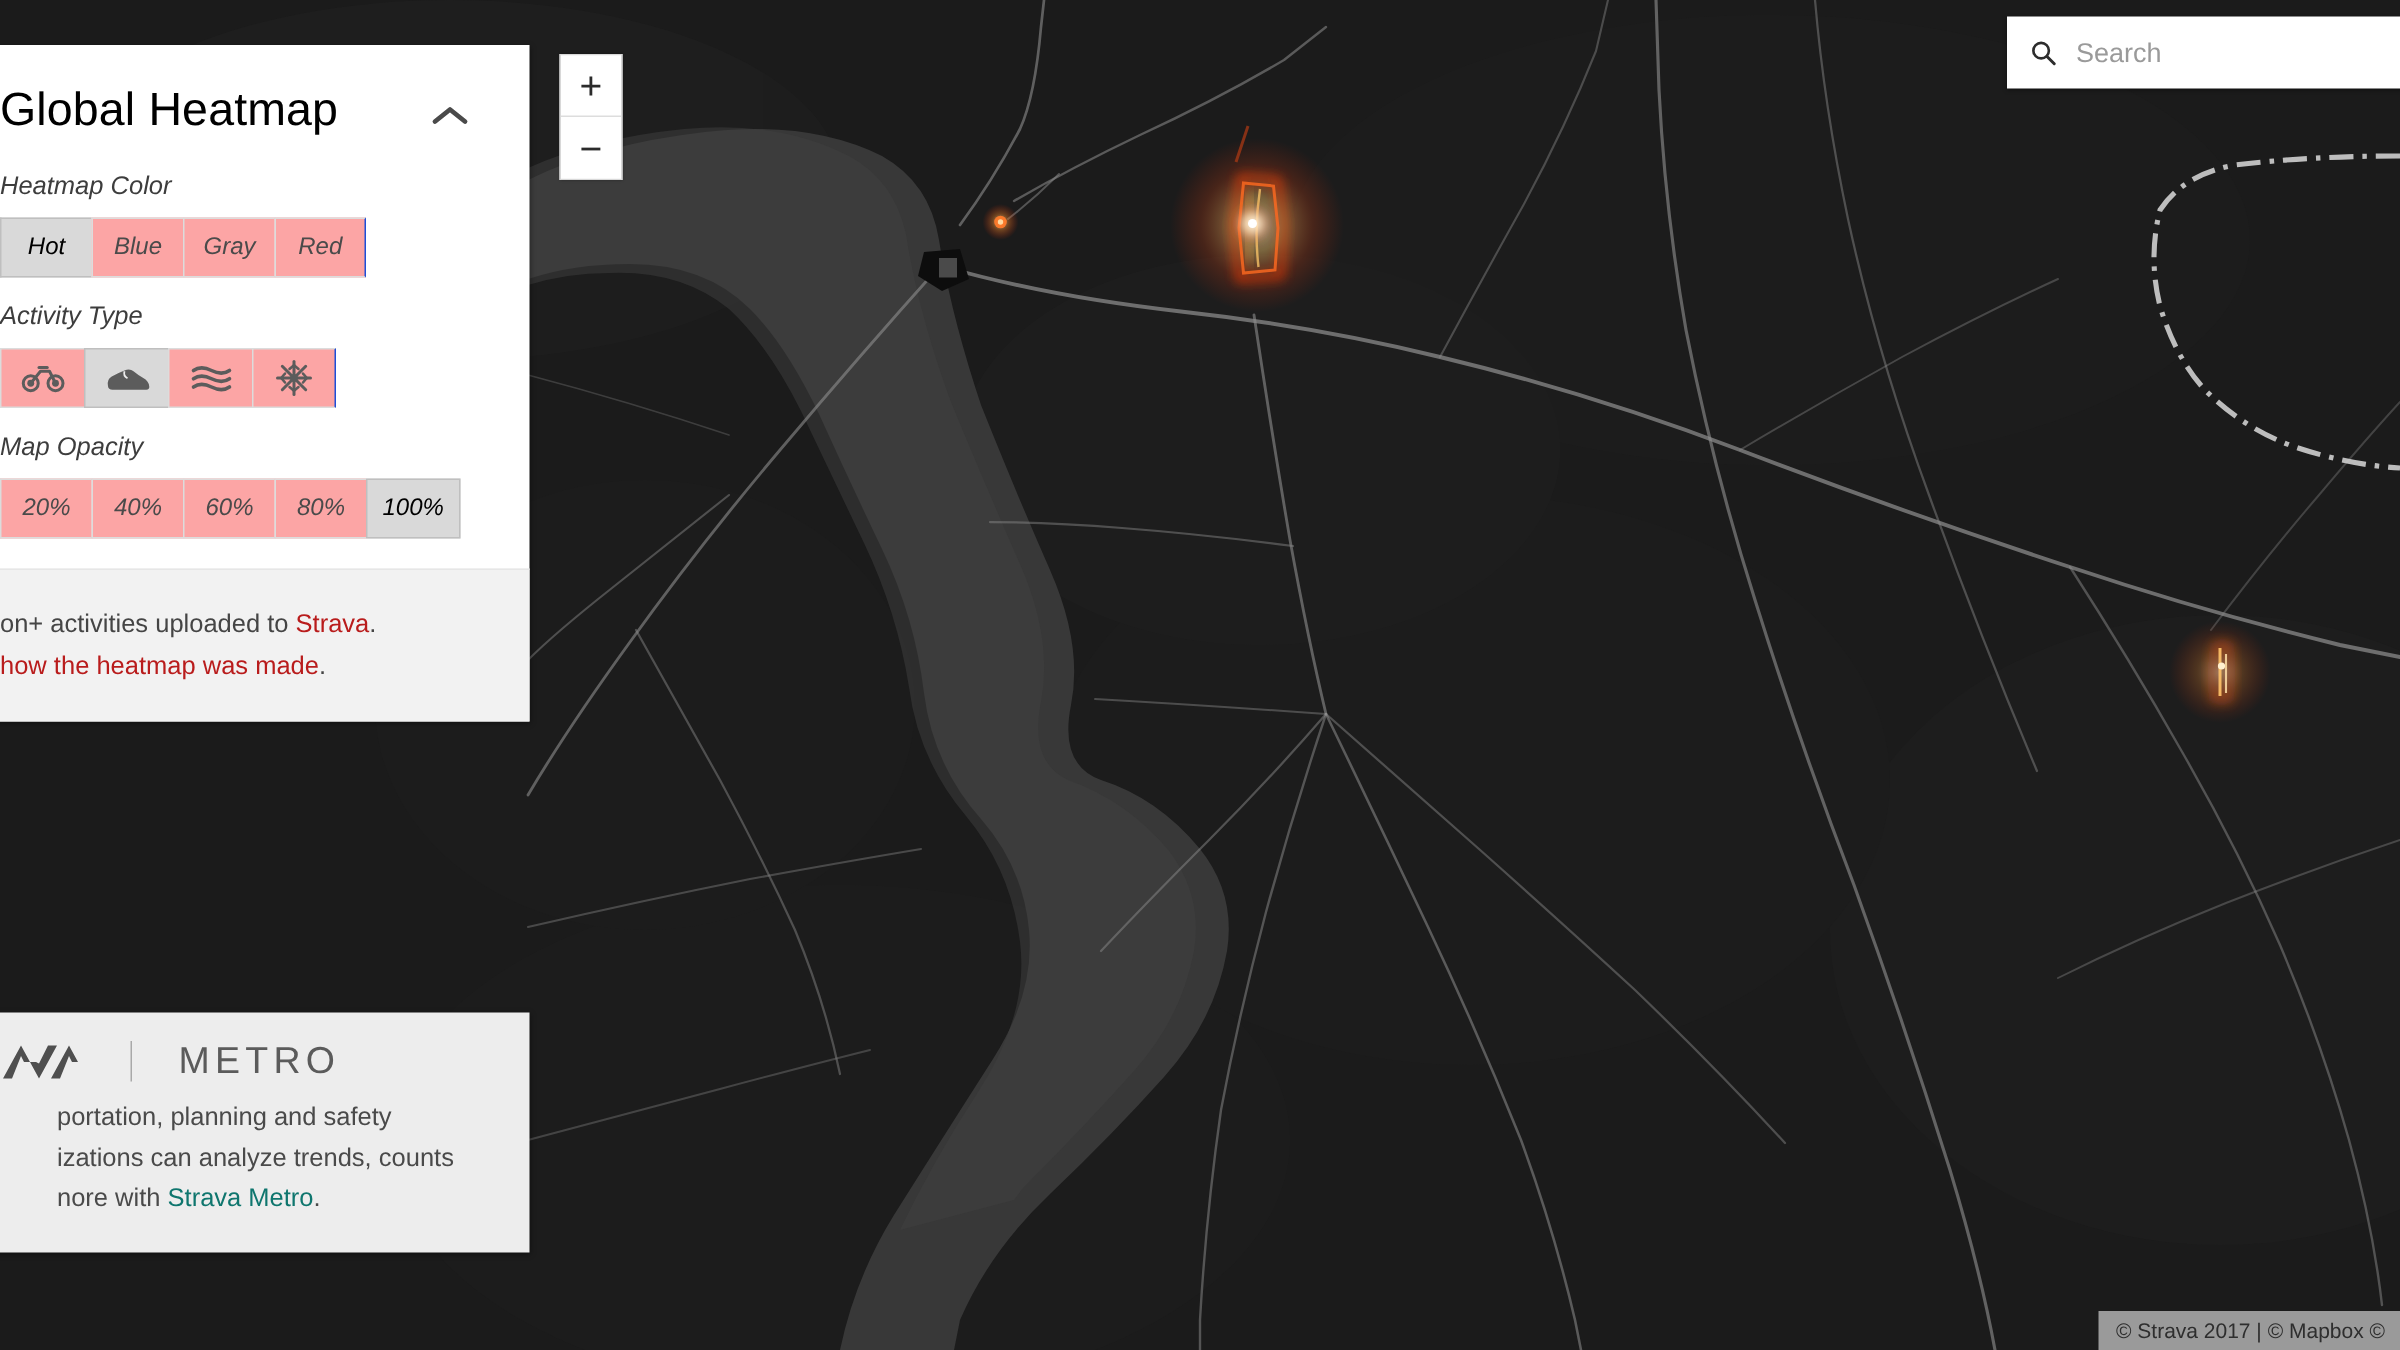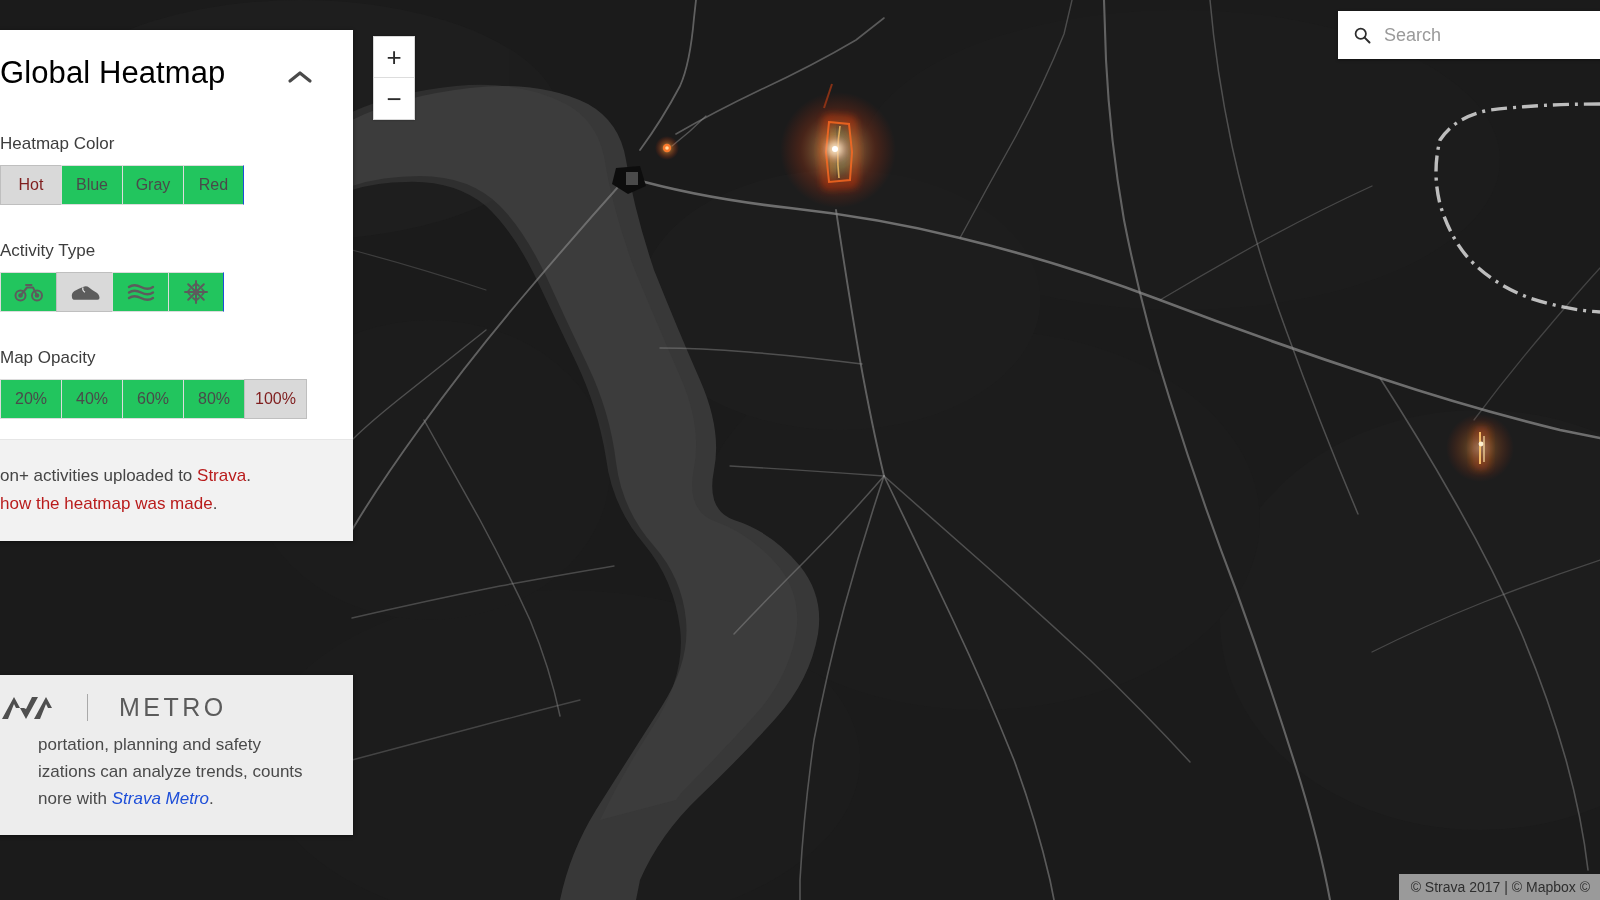--- a/index.html
+++ b/index.html
@@ -62,42 +62,42 @@
     display: flex; align-items: flex-start; justify-content: space-between;
     padding: 26px 38px 8px 58px;
   }
   #panel-title {
     font-size: 31px; font-weight: 400; color: #000000;
     letter-spacing: .1px; line-height: 1.1;
   }
   #collapse-icon { margin-top: 12px; }
 
   .panel-body { padding: 0 24px 20px 58px; }
-  .field { margin-top: 36px; }
+  .field { margin-top: 16px; font-style: italic; }
   .field-label {
     font-size: 17px; color: #3d3d3d; font-weight: 400;
     margin-bottom: 11px;
   }
   .btn-group { display: flex; }
   .seg {
     border: 1px solid #dcdcdc;
     border-right: 0;
-    background: #22c55e;
+    background: #fca5a5;
     color: #4a4a4a;
     font-family: "Liberation Sans", sans-serif;
     font-size: 16px;
     height: 40px;
     min-width: 61px;
     display: flex; align-items: center; justify-content: center;
     cursor: pointer; user-select: none;
     white-space: nowrap;
     padding: 0 10px;
   }
   .seg:last-child { border-right: 1px solid #1d4ed8; }
-  .seg.active { background: #d9d9d9; border-color: #bfbfbf; color: #7f1d1d; }
+  .seg.active { background: #d9d9d9; border-color: #bfbfbf; color: #000000; }
   .seg.icon-seg { min-width: 56px; padding: 0; }
 
   #panel-note {
     background: #f2f2f2;
     border-top: 1px solid #e6e6e6;
     padding: 22px 24px 24px 58px;
     font-size: 17px; line-height: 1.62; color: #454545;
   }
   #panel-note a { color: #b91c1c; text-decoration: none; }
 
@@ -109,21 +109,21 @@
     box-shadow: 0 1px 4px rgba(0,0,0,.45);
     padding: 18px 24px 22px 58px;
     z-index: 30;
   }
   #metro-brand { display: flex; align-items: center; gap: 31px; margin-bottom: 9px; }
   #metro-wordmark {
     font-size: 25px; letter-spacing: 3.5px; color: #5b5b5b; font-weight: 400;
   }
   #metro-divider { width: 1px; height: 27px; background: #a9a9a9; }
   #metro-text { font-size: 17px; line-height: 1.6; color: #4a4a4a; padding-left: 38px; }
-  #metro-text a { color: #1d4ed8; text-decoration: none; font-style: italic; }
+  #metro-text a { color: #0f766e; text-decoration: none; }
 
   
   #attribution {
     position: absolute; right: 0; bottom: 0;
     background: rgba(190,190,190,.78);
     color: #2e2e2e;
     font-size: 14px;
     padding: 5px 10px 5px 12px;
     white-space: nowrap;
     z-index: 40;

